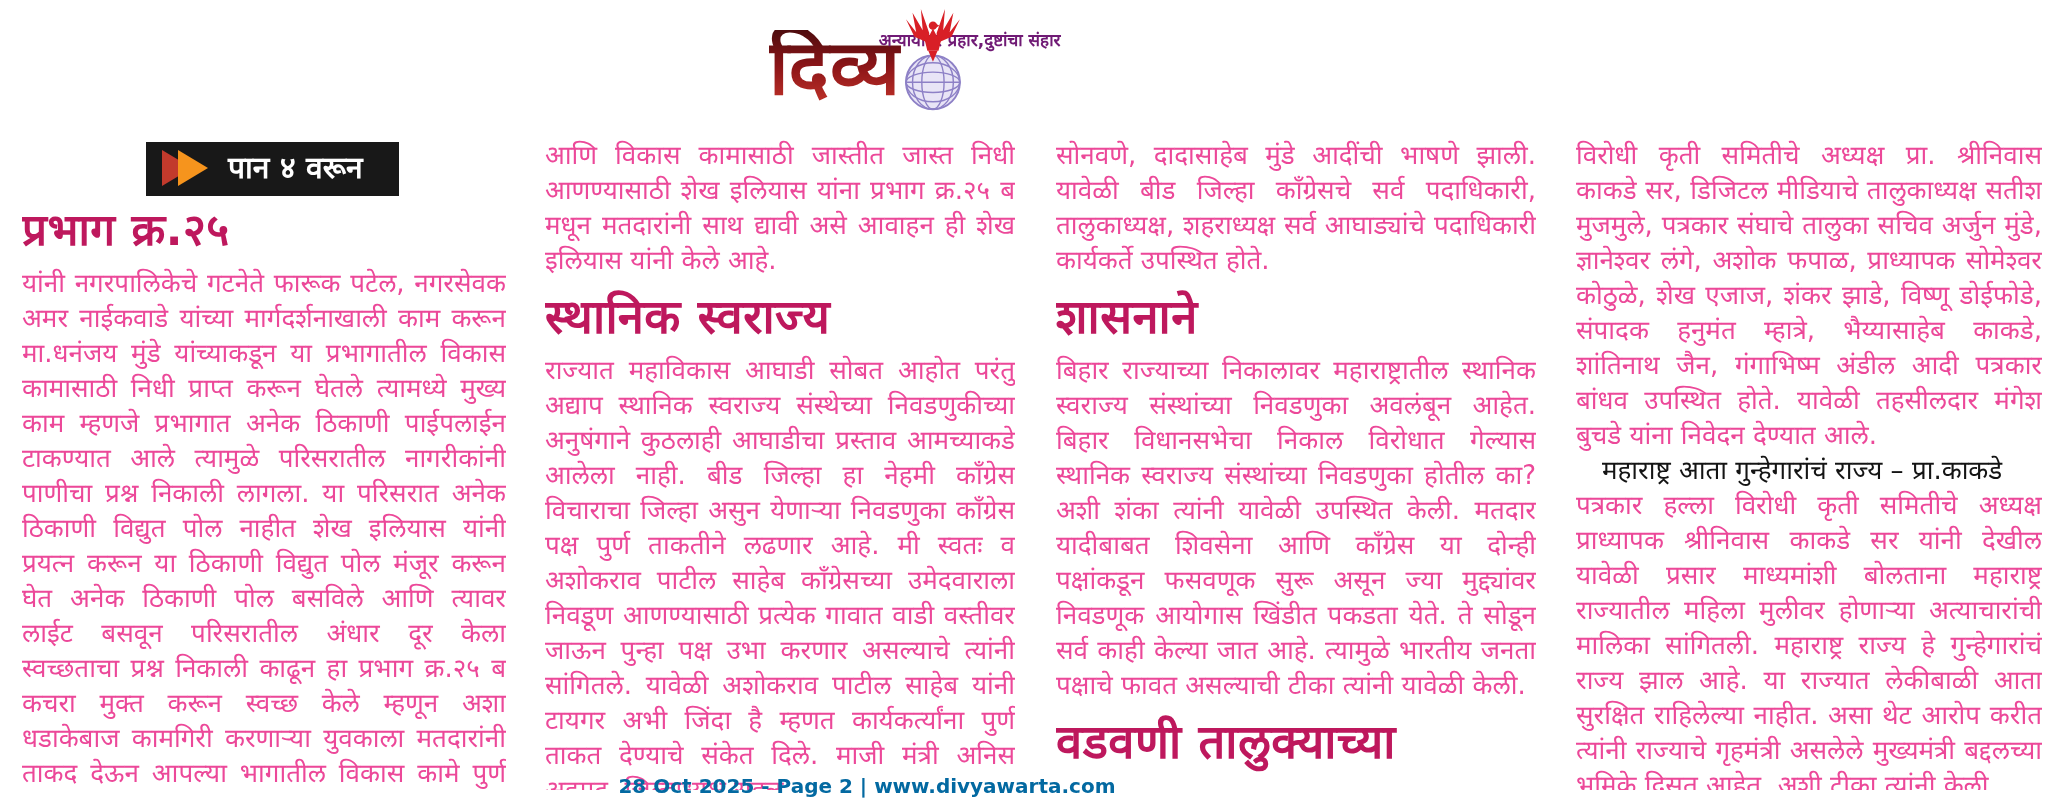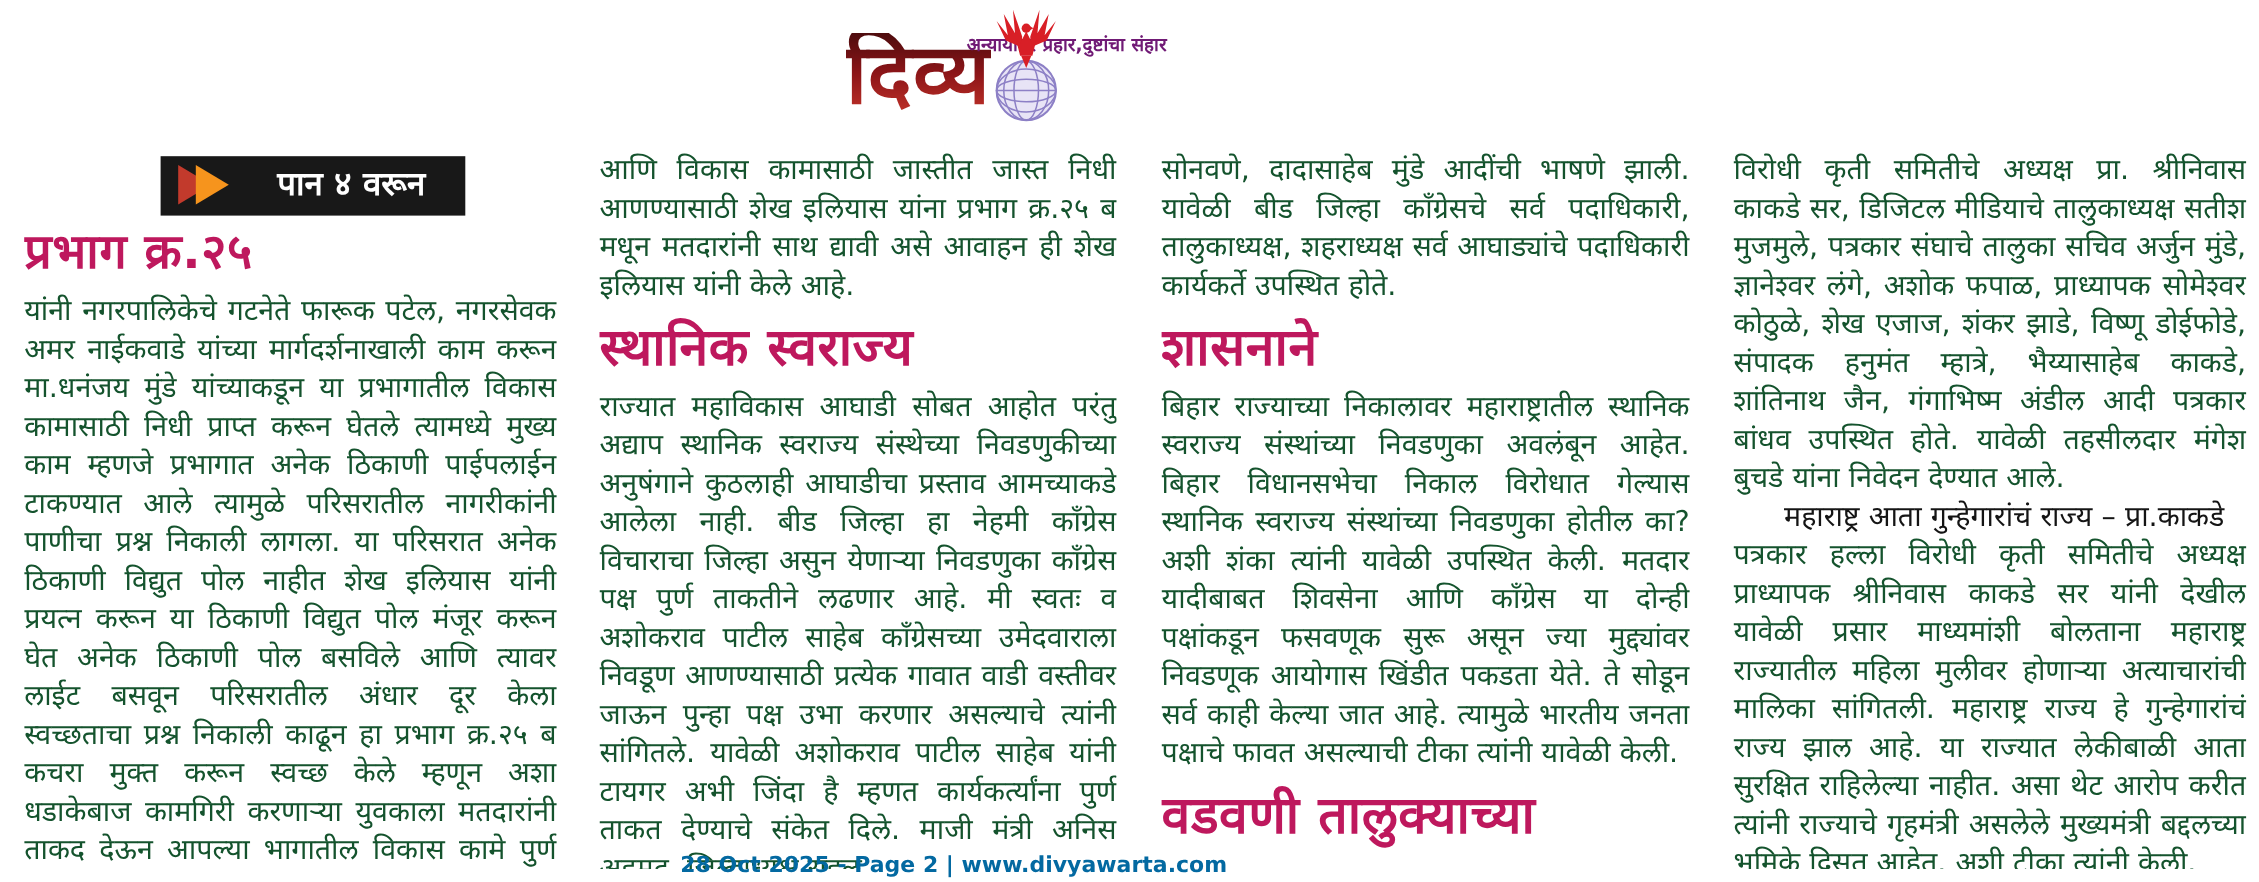--- a/index.html
+++ b/index.html
@@ -28,32 +28,32 @@
 
   
   .col { position:absolute; top:138px; height:652px; overflow:hidden; }
   .col1 { left:22px;   width:484px; }
   .col2 { left:545px;  width:470px; }
   .col3 { left:1056px; width:480px; }
   .col4 { left:1576px; width:466px; }
 
   .news-body {
     margin:0; font-size:26px; line-height:35px; text-align:justify;
-    color:#14532d; text-justify:inter-word;
+    color:#ec4899; text-justify:inter-word;
   }
   .col-heading {
     margin:14px 0 10px; font-size:47px; line-height:1.08; font-weight:bold; color:#be185d;
     letter-spacing:0.5px;
   }
   .col1 .col-heading { margin:10px 0 12px; font-size:44px; }
-  .subhead { margin:0; font-size:26px; line-height:35px; color:#141414; text-indent:26px; white-space:nowrap; overflow:hidden;text-align:center; }
+  .subhead { margin:0; font-size:26px; line-height:35px; color:#141414; text-indent:26px; white-space:nowrap; overflow:hidden; }
 
   
   .page-jump {
-    display:inline-flex; align-items:center; gap:32px;
+    display:inline-flex; align-items:center; gap:8px;
     background:#181818; color:#ffffff;
     margin:4px 0 0 124px; padding:6px 36px 8px 16px;
     font-size:30px; font-weight:bold; line-height:1.2;
   }
   .arrows { position:relative; width:58px; height:40px; flex:0 0 auto; }
   .arrow { position:absolute; top:2px; width:0; height:0;
     border-top:18px solid transparent; border-bottom:18px solid transparent; }
   .arrow-back  { left:0;    border-left:30px solid #c23a2c; }
   .arrow-front { left:16px; border-left:30px solid #f6941d; }
 

